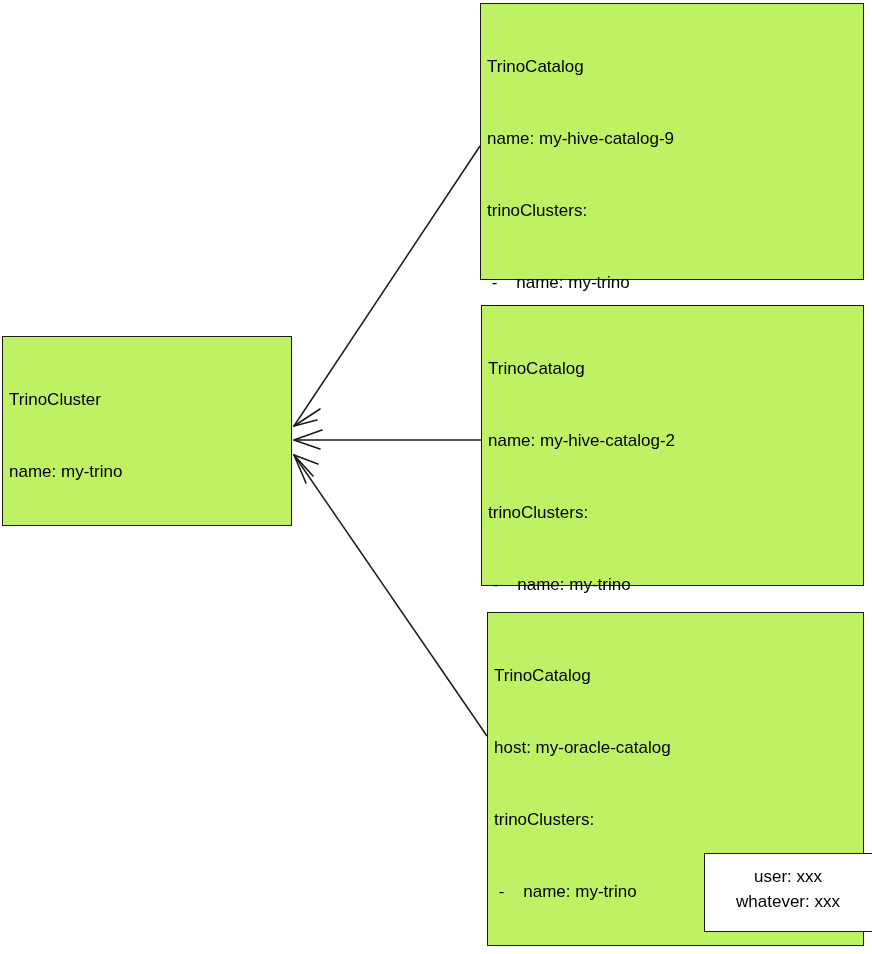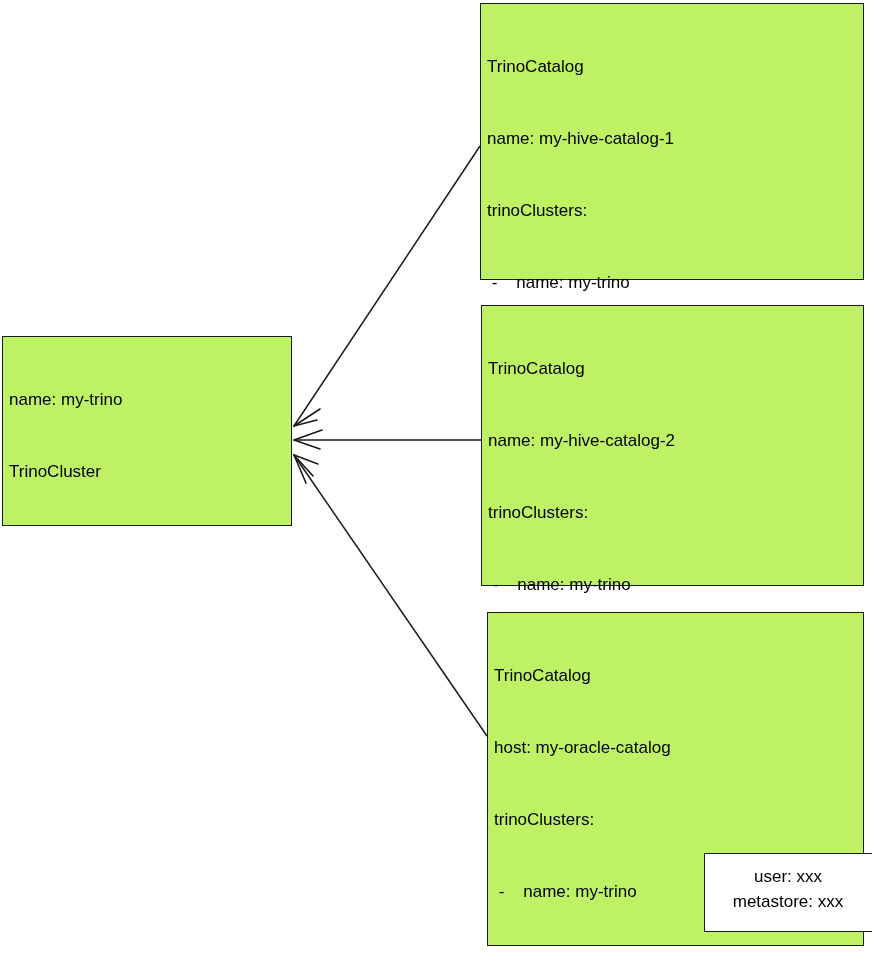--- a/index.html
+++ b/index.html
@@ -103,29 +103,29 @@
 
     <g>
       <path class="edge-line" d="M 758 817 L 789 854"></path>
       <path class="edge-head" d="M 789 854 L 776 824"></path>
       <path class="edge-head" d="M 789 854 L 766 842"></path>
     </g>
   </svg>
 
   <div class="node" style="left:2px; top:336px; width:290px; height:190px;">
     <div class="node-text">
+      <span class="ln">TrinoCluster</span>
       <span class="ln">name: my-trino</span>
-      <span class="ln">TrinoCluster</span>
     </div>
   </div>
 
   <div class="node" style="left:480px; top:3px; width:384px; height:277px;">
     <div class="node-text">
       <span class="ln">TrinoCatalog</span>
-      <span class="ln">name: my-hive-catalog-1</span>
+      <span class="ln">name: my-hive-catalog-9</span>
       <span class="ln">trinoClusters:</span>
       <span class="ln"> -    name: my-trino</span>
       <span class="ln">hive:</span>
       <span class="ln">   s3: # S3ConnnectionSpec</span>
       <span class="ln">      inline:</span>
       <span class="ln">         host: minio</span>
       <span class="ln">   metastore: # whatever</span>
     </div>
   </div>
 
@@ -149,18 +149,18 @@
       <span class="ln">trinoClusters:</span>
       <span class="ln"> -    name: my-trino</span>
       <span class="ln">oracle:</span>
       
       
     </div>
 
     <div class="secret-box" style="left:216px; top:240px; width:176px; height:79px;">
       <div class="secret-text">
         <span class="ln">user: xxx</span>
-        <span class="ln">metastore: xxx</span>
+        <span class="ln">whatever: xxx</span>
       </div>
     </div>
   </div>
 
 </div>
 
 </body></html>

